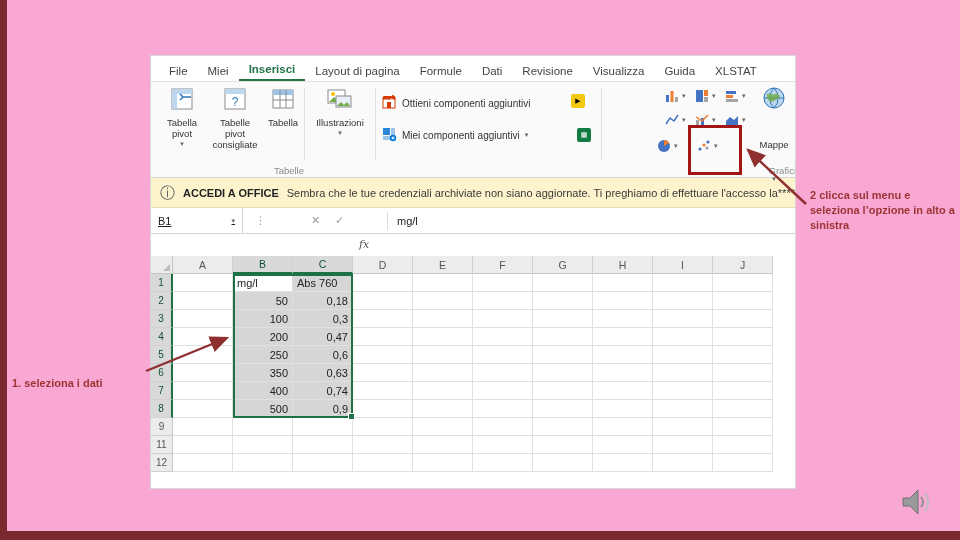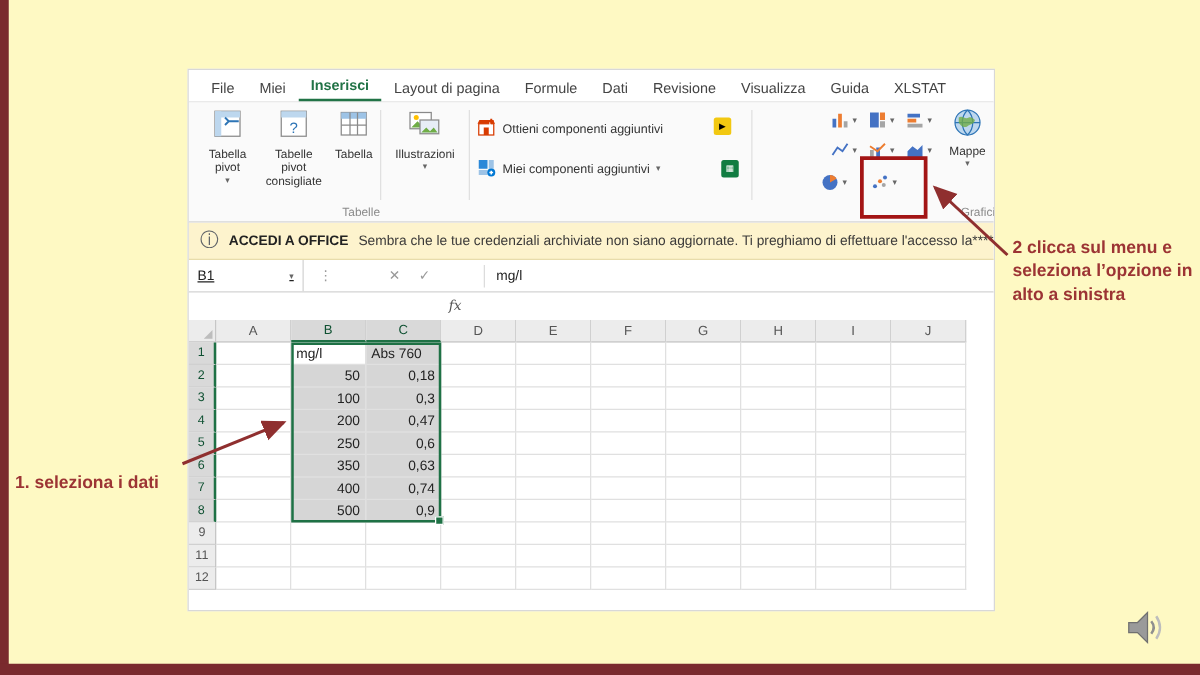--- a/index.html
+++ b/index.html
@@ -1,17 +1,17 @@
 <!DOCTYPE html>
 <html><head>
 <meta charset="utf-8">
 <style>
   * { box-sizing: border-box; margin: 0; padding: 0; }
   body { font-family: "Liberation Sans", sans-serif; }
-  .slide { position: relative; width: 960px; height: 540px; background: #fef9c3; overflow: hidden; }
+  .slide { position: relative; width: 960px; height: 540px; background: #f9a8d4; overflow: hidden; }
 
   
   .strip-left  { position: absolute; left: 0; top: 0; width: 7px; height: 540px; background: #7a2a2e; }
   .strip-bottom{ position: absolute; left: 0; bottom: 0; width: 960px; height: 9px; background: #7a2a2e; }
 
   
   .excel { position: absolute; left: 150px; top: 55px; width: 646px; height: 434px;
            background: #fff; border: 1px solid #d8d8d8; overflow: hidden; font-size: 11px; color: #333; }
 
   
@@ -74,21 +74,21 @@
           display: flex; align-items: center; padding: 0 4px; font-size: 11px; color: #222; }
   .cell.num { justify-content: flex-end; }
   .cell.insel { background: #d6d6d6; }
   .cell.activecell { background: #ffffff; }
   .sel-overlay { position: absolute; left: 82px; top: 0; width: 120px; height: 144px;
                  border: 2px solid #1e7145; pointer-events: none; z-index: 4; }
   .fill-handle { position: absolute; right: -4px; bottom: -4px; width: 7px; height: 7px;
                  background: #1e7145; border: 1.5px solid #fff; }
 
   
-  .ann { position: absolute; color: #9c3434; font-weight: bold; font-size: 14px; line-height: 1.35; z-index: 21; }
+  .ann { position: absolute; color: #9c3434; font-weight: bold; font-size: 11px; line-height: 1.35; z-index: 21; }
   .ann-step2 { left: 810px; top: 188px; width: 145px; }
   .ann-step1 { left: 12px; top: 376px; width: 140px; }
   .arrows { position: absolute; left: 0; top: 0; width: 960px; height: 540px; pointer-events: none; z-index: 20; }
   .speaker { position: absolute; left: 900px; top: 486px; z-index: 5; }
 </style>
 </head>
 <body>
 
 <div class="slide">
   <div class="strip-left"></div>
@@ -252,21 +252,21 @@
             <div class="mini-chart-btn" style="left: 90px; top: 56px;">
               <svg width="16" height="16" viewBox="0 0 16 16">
                 <circle cx="4" cy="11" r="1.6" fill="#4472c4"></circle>
                 <circle cx="8" cy="7" r="1.6" fill="#ed7d31"></circle>
                 <circle cx="12" cy="4" r="1.6" fill="#4472c4"></circle>
                 <circle cx="11" cy="10" r="1.6" fill="#a5a5a5"></circle>
               </svg>
               <span class="chev">▾</span>
             </div>
           </div>
-        <div class="bigbtn" style="left:148px; width:40px;">
+        <div class="bigbtn" style="left:148px; width:40px;gap:24px;">
           <span>
             <svg width="24" height="24" viewBox="0 0 24 24">
                 <circle cx="12" cy="12" r="10" fill="#bdd7ee" stroke="#2e75b6"></circle>
                 <path d="M2 12 h20 M12 2 a14 14 0 0 1 0 20 M12 2 a14 14 0 0 0 0 20" stroke="#2e75b6" fill="none"></path>
                 <path d="M5 8 c3 -2 5 2 8 0 2 -1 4 1 5 2 -1 4 -4 3 -6 5 -3 2 -6 -1 -7 -3 z" fill="#70ad47" opacity="0.8"></path>
               </svg>
           </span>
           <span>Mappe</span>
           <span class="chev">▾</span>
         </div>

